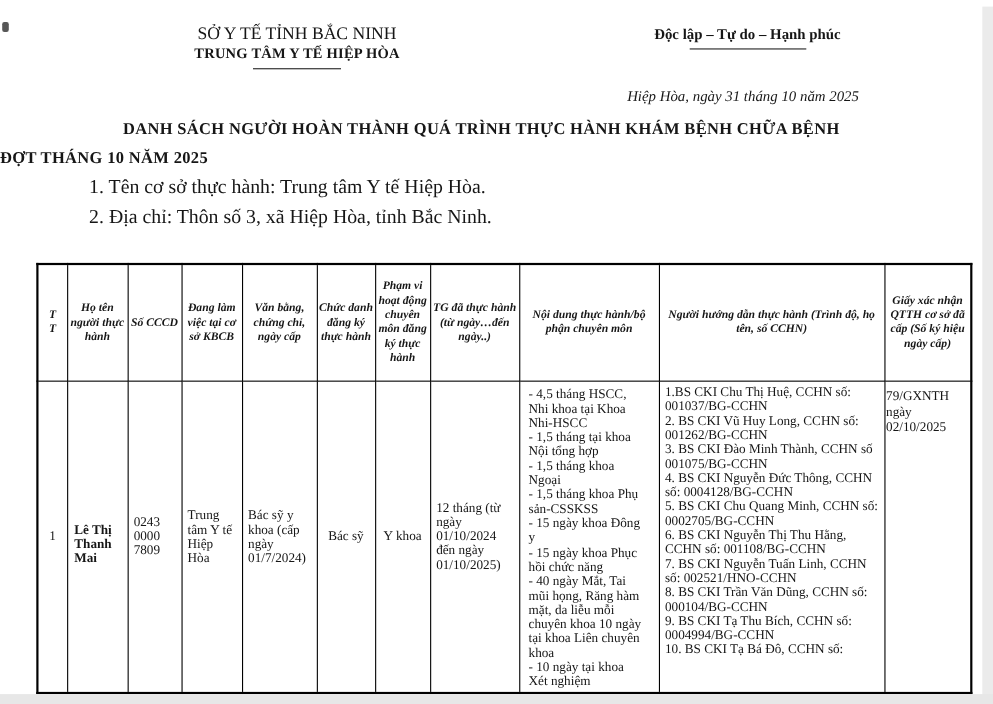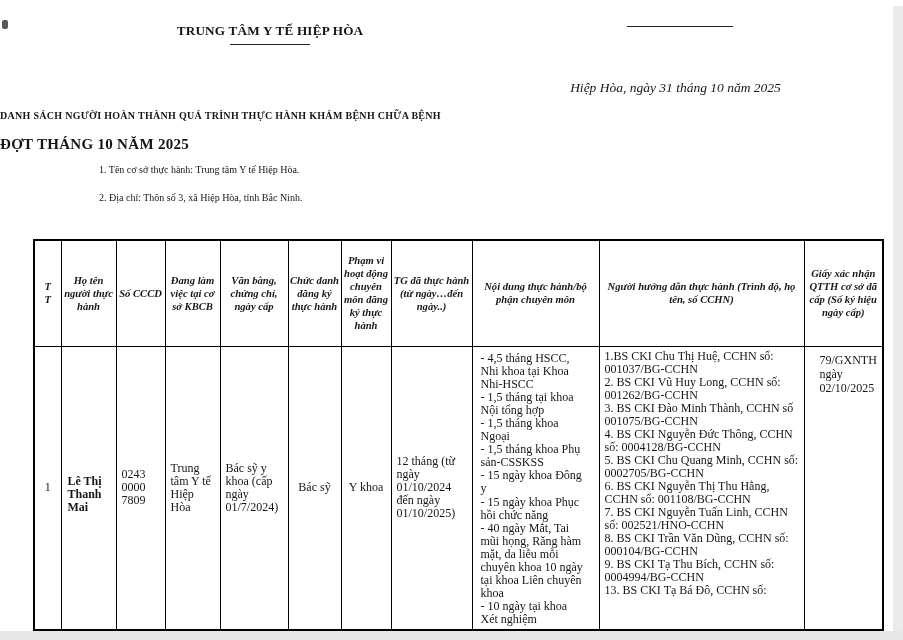--- a/index.html
+++ b/index.html
@@ -13,24 +13,24 @@
   
   .org-block{top:22px;left:140px;width:260px;text-align:center;line-height:18px;}
   .org-line2{font-size:13.2px;font-weight:bold;letter-spacing:.2px;}
   .org-underline{width:80px;border-top:1.3px solid #222;margin:4px auto 0;}
   .rep-block{top:22px;left:512px;width:335px;text-align:center;line-height:18px;}
   .rep-line1{font-size:13.2px;font-weight:bold;letter-spacing:.2px;}
   .rep-line2{font-size:13.5px;font-weight:bold;}
   .rep-underline{width:106px;border-top:1.3px solid #222;margin:4px auto 0;}
   .date-line{top:80px;left:508px;width:335px;text-align:center;font-style:italic;font-size:13.5px;}
   
-  .doc-title-1{top:110px;left:0;width:875px;font-weight:bold;font-size:10px;letter-spacing:.3px;}
+  .doc-title-1{top:110px;left:0;width:875px;text-align:center;font-weight:bold;font-size:15px;letter-spacing:.3px;}
   .doc-title-2{top:136px;left:0;width:903px;text-align:left;font-weight:bold;font-size:15px;letter-spacing:.3px;}
   
-  .intro{top:156px;left:99px;width:720px;font-size:10px;}
+  .intro{top:156px;left:81px;width:720px;font-size:18px;}
   .intro .intro-item{line-height:27.5px;}
   
   table.practice{
     position:absolute;top:239px;left:33px;
     border-collapse:collapse;table-layout:fixed;width:849px;
   }
   table.practice th,table.practice td{
     border:1px solid #000;overflow:hidden;
   }
   table.practice{border:2px solid #000;}
@@ -39,34 +39,36 @@
     text-align:center;vertical-align:middle;padding:2px 1px;white-space:pre-line;margin-left:20px;
   }
   tr.header-row{height:106px;}
   tr.data-row{height:252px;}
   td{font-size:12px;line-height:13px;vertical-align:middle;}
   td.c{text-align:center;}
   td.pad{padding:2px 3px 2px 5px;}
   td.name-cell{font-weight:bold;padding:16px 3px 2px 6px;}
   td.content-cell{vertical-align:top;text-align:left;padding:5px 12px 3px 8px;line-height:13.1px;}
   td.mentor-cell{vertical-align:top;text-align:left;padding:3px 3px 2px 5px;line-height:13px;}
-  td.cert-cell{vertical-align:top;text-align:left;padding:6px 3px 2px 15px;line-height:14px;}
+  td.cert-cell{vertical-align:top;text-align:left;padding:6px 3px 2px 1px;line-height:14px;}
   
   .edge-bottom{left:0;top:631px;width:903px;height:9px;background:#e7e7e7;}
   .edge-right{left:893px;top:6px;width:10px;height:634px;background:#ebebeb;}
   .scan-artifact{left:2px;top:20px;width:6px;height:9px;background:#3a3a3a;border-radius:2px;opacity:.85;}
 </style>
 </head>
 <body>
 
 <div class="abs org-block">
+  <div>SỞ Y TẾ TỈNH BẮC NINH</div>
   <div class="org-line2">TRUNG TÂM Y TẾ HIỆP HÒA</div>
   <div class="org-underline"></div>
 </div>
 <div class="abs rep-block">
+  <div class="rep-line2">Độc lập – Tự do – Hạnh phúc</div>
   <div class="rep-underline"></div>
 </div>
 <div class="abs date-line">Hiệp Hòa, ngày 31 tháng 10 năm 2025</div>
 
 <div class="abs doc-title-1">DANH SÁCH NGƯỜI HOÀN THÀNH QUÁ TRÌNH THỰC HÀNH KHÁM BỆNH CHỮA BỆNH</div>
 <div class="abs doc-title-2">ĐỢT THÁNG 10 NĂM 2025</div>
 
 <div class="abs intro">
     <div class="intro-item">1.  Tên cơ sở thực hành: Trung tâm Y tế Hiệp Hòa.</div>
     <div class="intro-item">2. Địa chỉ: Thôn số 3, xã Hiệp Hòa, tỉnh Bắc Ninh.</div>
@@ -123,21 +125,21 @@
     <td class="mentor-cell">
           <div class="mentor-line">1.BS CKI Chu Thị Huệ, CCHN số: 001037/BG-CCHN</div>
           <div class="mentor-line">2. BS CKI Vũ Huy Long, CCHN số: 001262/BG-CCHN</div>
           <div class="mentor-line">3. BS CKI Đào Minh Thành, CCHN số 001075/BG-CCHN</div>
           <div class="mentor-line">4. BS CKI Nguyễn Đức Thông, CCHN số: 0004128/BG-CCHN</div>
           <div class="mentor-line">5. BS CKI Chu Quang Minh, CCHN số: 0002705/BG-CCHN</div>
           <div class="mentor-line">6. BS CKI Nguyễn Thị Thu Hằng, CCHN số: 001108/BG-CCHN</div>
           <div class="mentor-line">7. BS CKI Nguyễn Tuấn Linh, CCHN số: 002521/HNO-CCHN</div>
           <div class="mentor-line">8. BS CKI Trần Văn Dũng, CCHN số: 000104/BG-CCHN</div>
           <div class="mentor-line">9. BS CKI Tạ Thu Bích, CCHN số: 0004994/BG-CCHN</div>
-          <div class="mentor-line">13. BS CKI Tạ Bá Đô, CCHN số:</div>
+          <div class="mentor-line">10. BS CKI Tạ Bá Đô, CCHN số:</div>
         </td>
     <td class="cert-cell">79/GXNTH ngày 02/10/2025</td>
   </tr>
 </tbody>
   </table>
 
 <div class="abs scan-artifact"></div>
 <div class="abs edge-right"></div>
 <div class="abs edge-bottom"></div>
 

